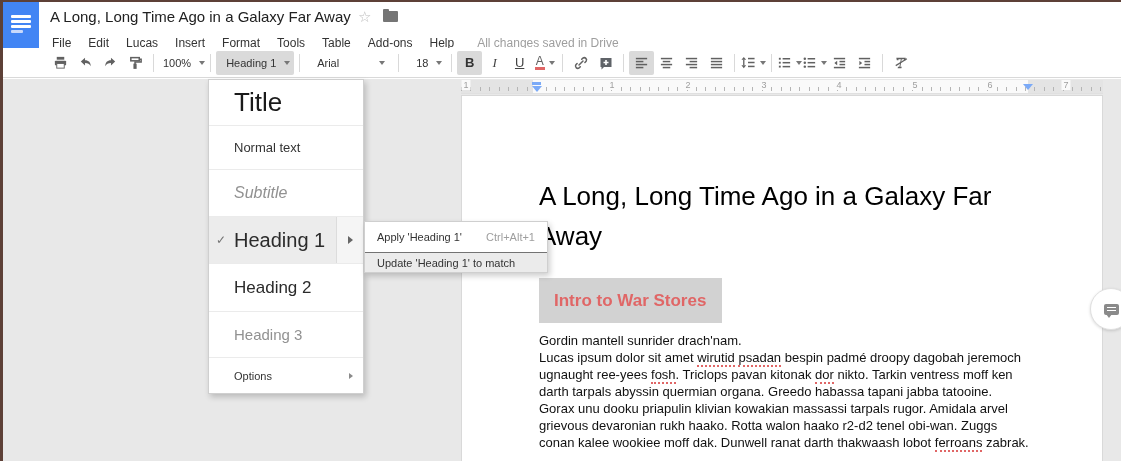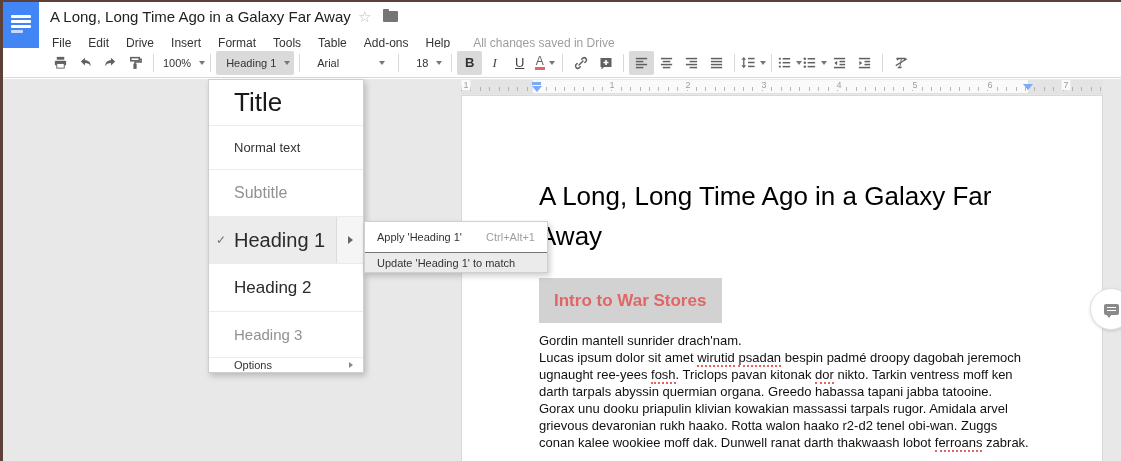--- a/index.html
+++ b/index.html
@@ -76,25 +76,25 @@
   .comment-glyph:after { content:""; position:absolute; top:3px; left:3px; width:9px; height:1.5px;
           background:#fff; box-shadow:0 3px 0 #fff; }
 
   
   .styles-menu { position:absolute; left:208px; top:79px; width:156px; background:#fff;
           border:1px solid #cfcfcf; box-shadow:2px 3px 6px rgba(0,0,0,.2); z-index:30; }
   .smi { position:relative; display:flex; align-items:center; padding-left:25px; cursor:pointer; }
   .smi + .smi { border-top:1px solid #ebebeb; }
   .smi-normal  { height:44px; font-size:13px; color:#333; }
   .smi-title   { height:45px; font-size:26px; color:#1a1a1a; }
-  .smi-sub     { height:47px; font-size:16px; color:#919191; }
+  .smi-sub     { height:47px; font-size:16px; color:#919191;font-style:italic; }
   .smi-h1      { height:47px; font-size:20px; color:#2b2b2b; background:#ececec; }
   .smi-h2      { height:48px; font-size:17px; color:#2b2b2b; }
   .smi-h3      { height:46px; font-size:15px; color:#919191; }
-  .smi-opt     { height:15px; font-size:11px; color:#333; }
+  .smi-opt     { height:36px; font-size:11px; color:#333; }
   .check { position:absolute; left:7px; top:50%; transform:translateY(-50%); font-size:12px; color:#757575; }
   .h1-arrow-cell { position:absolute; right:0; top:0; bottom:0; width:27px; background:#f5f5f5;
           border-left:1px solid #dcdcdc; display:flex; align-items:center; justify-content:center; }
   .tri-right { width:0; height:0; border-top:4px solid transparent; border-bottom:4px solid transparent;
           border-left:5px solid #666; }
   .opt-arrow { position:absolute; right:10px; top:50%; transform:translateY(-50%);
           width:0; height:0; border-top:3px solid transparent; border-bottom:3px solid transparent;
           border-left:4px solid #8a8a8a; }
 
   
@@ -117,21 +117,21 @@
     <div class="bar b2"></div>
     <div class="bar b3"></div>
     <div class="bar b4"></div>
   </div>
   <div class="doc-title">A Long, Long Time Ago in a Galaxy Far Away</div>
   <div class="star-icon">☆</div>
   <div class="folder-icon"></div>
   <div class="menubar">
     <span class="menu-item">File</span>
     <span class="menu-item">Edit</span>
-    <span class="menu-item">Drive</span>
+    <span class="menu-item">Lucas</span>
     <span class="menu-item">Insert</span>
     <span class="menu-item">Format</span>
     <span class="menu-item">Tools</span>
     <span class="menu-item">Table</span>
     <span class="menu-item">Add-ons</span>
     <span class="menu-item">Help</span>
     <span class="saved-status">All changes saved in Drive</span>
   </div>
 </div>
 

